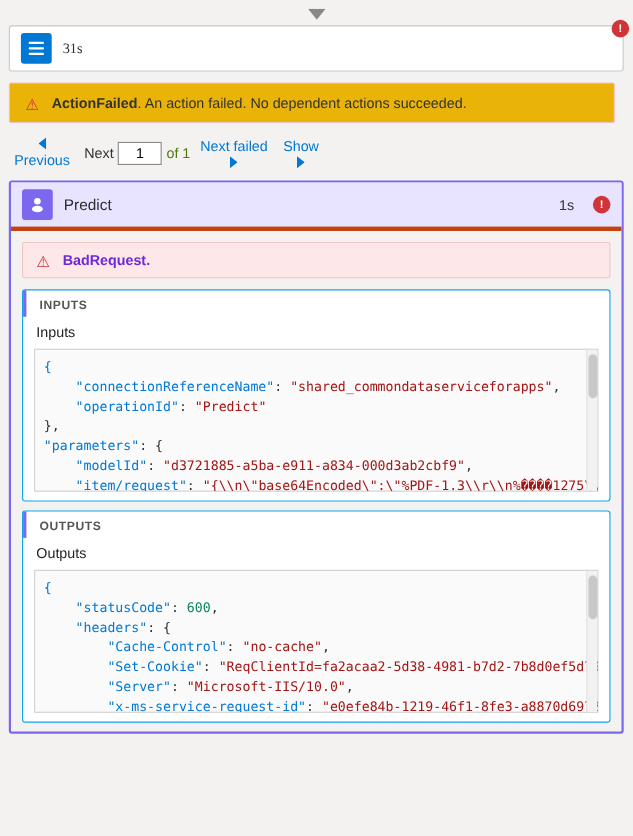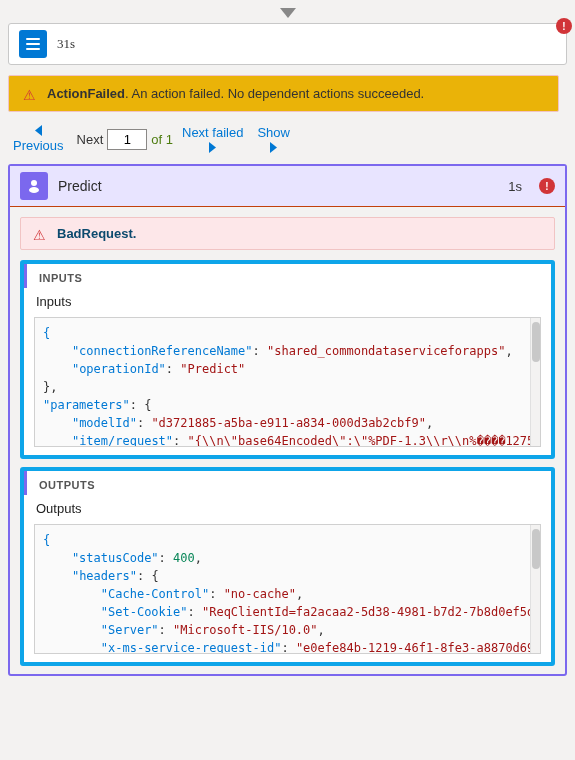--- a/index.html
+++ b/index.html
@@ -119,21 +119,21 @@
       margin: 0 8px 6px 8px;
       border: 2px solid #7B68EE;
       border-radius: 3px;
       position: relative;
     }
     .predict-header {
       background: #e8e4ff;
       display: flex;
       align-items: center;
       padding: 6px 10px;
-      border-bottom: 1px solid #c2410c;
+      border-bottom: 4px solid #c2410c;
     }
     .predict-icon {
       width: 28px; height: 28px;
       background: #7B68EE;
       border-radius: 3px;
       display: flex; align-items: center; justify-content: center;
       margin-right: 10px;
       flex-shrink: 0;
     }
     .predict-icon svg { fill: white; }
@@ -160,26 +160,26 @@
     .bad-request-banner {
       background: #fde7e9;
       border: 1px solid #f1c4c4;
       margin: 10px 10px;
       padding: 8px 12px;
       display: flex;
       align-items: center;
       gap: 8px;
       border-radius: 2px;
     }
-    .bad-request-text { font-size: 13px; color: #0c4a6e; font-weight: 600; }
+    .bad-request-text { font-size: 13px; color: #6d28d9; font-weight: 600; }
 
     
     .section-box {
       margin: 8px 10px;
-      border: 4px solid #0ea5e9;
+      border: 1px solid #0ea5e9;
       border-radius: 3px;
       background: white;
     }
     .section-label {
       font-size: 11px;
       font-weight: 700;
       color: #555;
       padding: 8px 12px 4px 12px;
       letter-spacing: 0.5px;
       border-left: 3px solid #7B68EE;
@@ -341,21 +341,21 @@
       </div>
     </div>
   </div>
 
   <div class="section-box">
     <div class="section-label">OUTPUTS</div>
     <div class="section-inner-label">Outputs</div>
     <div class="code-box">
       <div class="code-scroll-area">
         <pre><span class="json-key">{
-    "statusCode"</span>: <span class="json-num">400</span>,
+    "statusCode"</span>: <span class="json-num">600</span>,
     <span class="json-key">"headers"</span>: {
         <span class="json-key">"Cache-Control"</span>: <span class="json-str">"no-cache"</span>,
         <span class="json-key">"Set-Cookie"</span>: <span class="json-str">"ReqClientId=fa2acaa2-5d38-4981-b7d2-7b8d0ef5d793;</span>
         <span class="json-key">"Server"</span>: <span class="json-str">"Microsoft-IIS/10.0"</span>,
         <span class="json-key">"x-ms-service-request-id"</span>: <span class="json-str">"e0efe84b-1219-46f1-8fe3-a8870d69722b</span>
         : </pre>
       </div>
       <div class="scrollbar-y">
         <div class="scrollbar-thumb"></div>
       </div>

